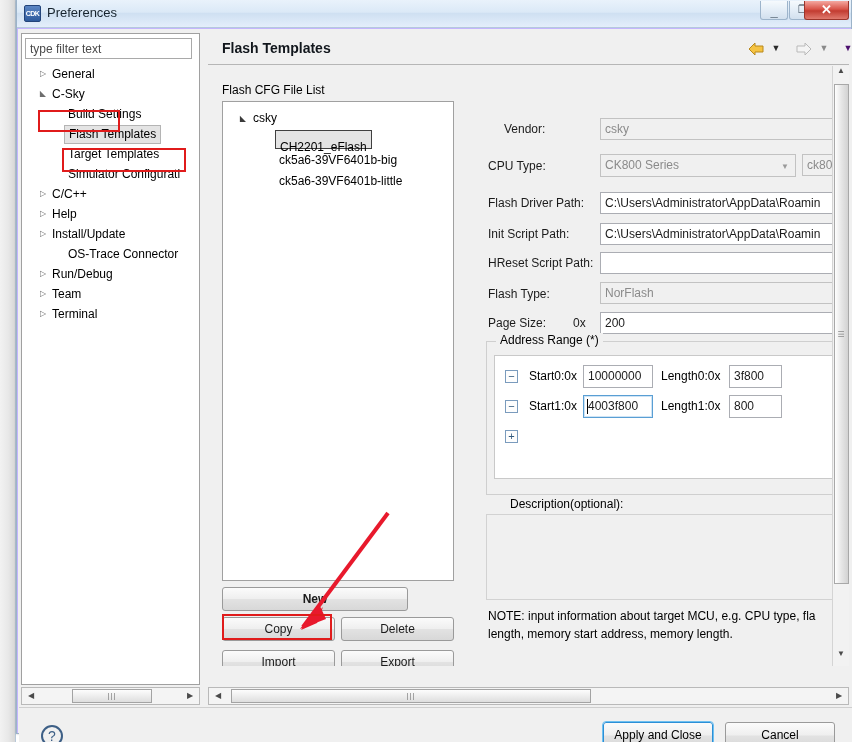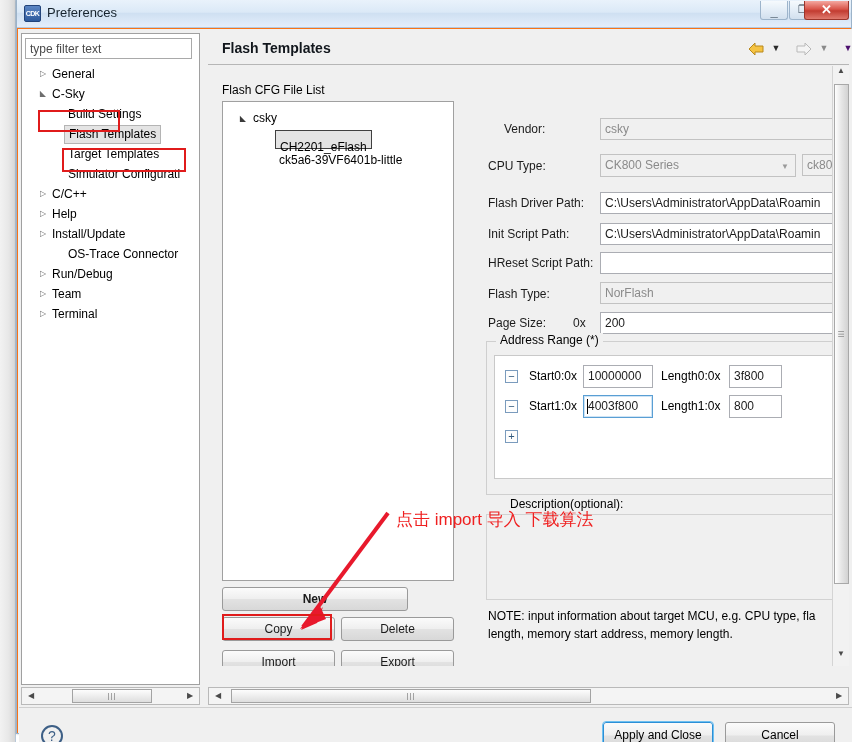--- a/index.html
+++ b/index.html
@@ -24,21 +24,21 @@
     border-right: 1px solid #b8c8d8;
   }
   #bg-top {
     position: absolute; left: 0; top: 0; width: 852px; height: 22px;
     background: linear-gradient(to bottom,#eef3f8 0%,#dfe9f3 100%);
   }
 
   
   #window {
     position: absolute; left: 16px; top: 0; width: 836px; height: 734px;
-    background: #f97316;
+    background: #c4b5fd;
     border: 1px solid #9cb3c9;
     border-top: none;
     box-shadow: 0 0 2px rgba(0,0,0,.25);
   }
   #titlebar {
     position: relative; height: 28px;
     background: linear-gradient(to bottom,#e9f2fb 0%,#dbe9f7 45%,#cfe0f2 50%,#e4eefb 100%);
     border-bottom: 1px solid #b5c9dd;
   }
   #app-icon {
@@ -417,20 +417,23 @@
       <div id="content-area">
 
         <div id="cfg-label">Flash CFG File List</div>
         <div id="cfg-list">
             <div class="ctnode" style="margin-top: 6px;">
               <span class="twist2" style="transform: scaleX(-1);">◢</span>
               <span class="clabel">csky</span>
             </div>
             <div class="ctnode child csel" style="margin-top: 0px;">
               <span class="clabel">CH2201_eFlash</span>
+            </div>
+            <div class="ctnode child" style="margin-top: 0px;">
+              <span class="clabel">ck5a6-39VF6401b-big</span>
             </div>
             <div class="ctnode child" style="margin-top: 0px;">
               <span class="clabel">ck5a6-39VF6401b-little</span>
             </div>
           </div>
 
         <div class="btn" style="left:14px; top:521px; width:186px;font-weight:bold;">New</div>
         <div class="btn" style="left:14px; top:551px; width:113px;">Copy</div>
         <div class="btn" style="left:133px; top:551px; width:113px;">Delete</div>
         <div class="btn" style="left:133px; top:584px; width:113px;">Export</div>
@@ -515,15 +518,14 @@
     </div>
   </div>
 </div>
 
 <div id="annot">
   <svg width="852" height="742" style="position:absolute;left:0;top:0;">
     <line x1="388" y1="513" x2="303" y2="627" stroke="#e8192c" stroke-width="4"></line>
     <polygon points="303,627 323,607 317,623 301,630" fill="#e8192c"></polygon>
     <polygon points="300,629 319,604 326,619" fill="#e8192c"></polygon>
   </svg>
-  <div id="annot-text">点击 import 导入 下载算法</div>
 </div>
 <div class="redbox" style="left:222px; top:614px; width:110px; height:26px; position:absolute;"></div>
 
 </body></html>

